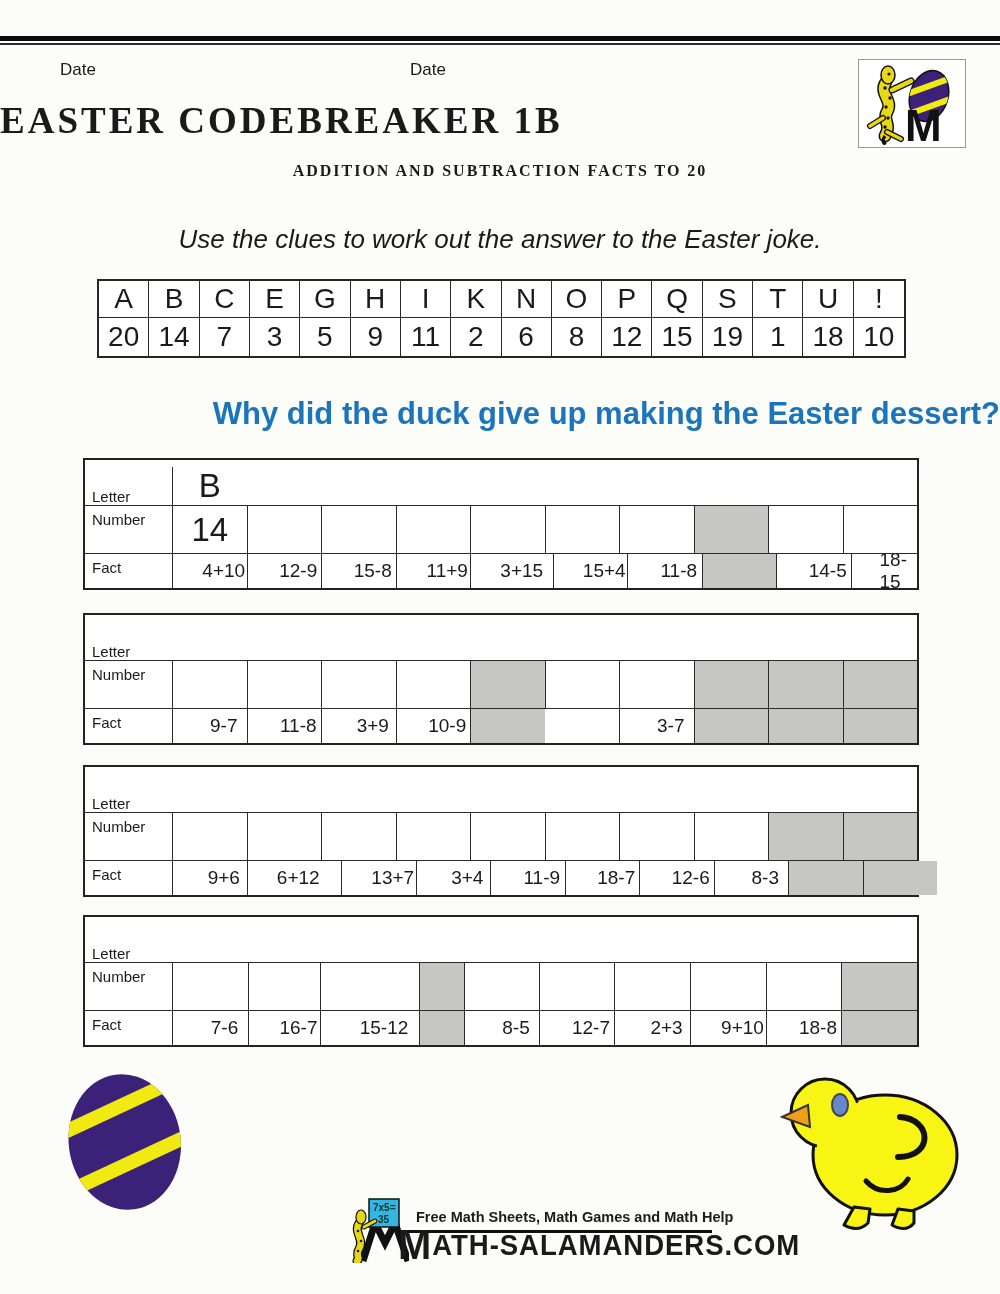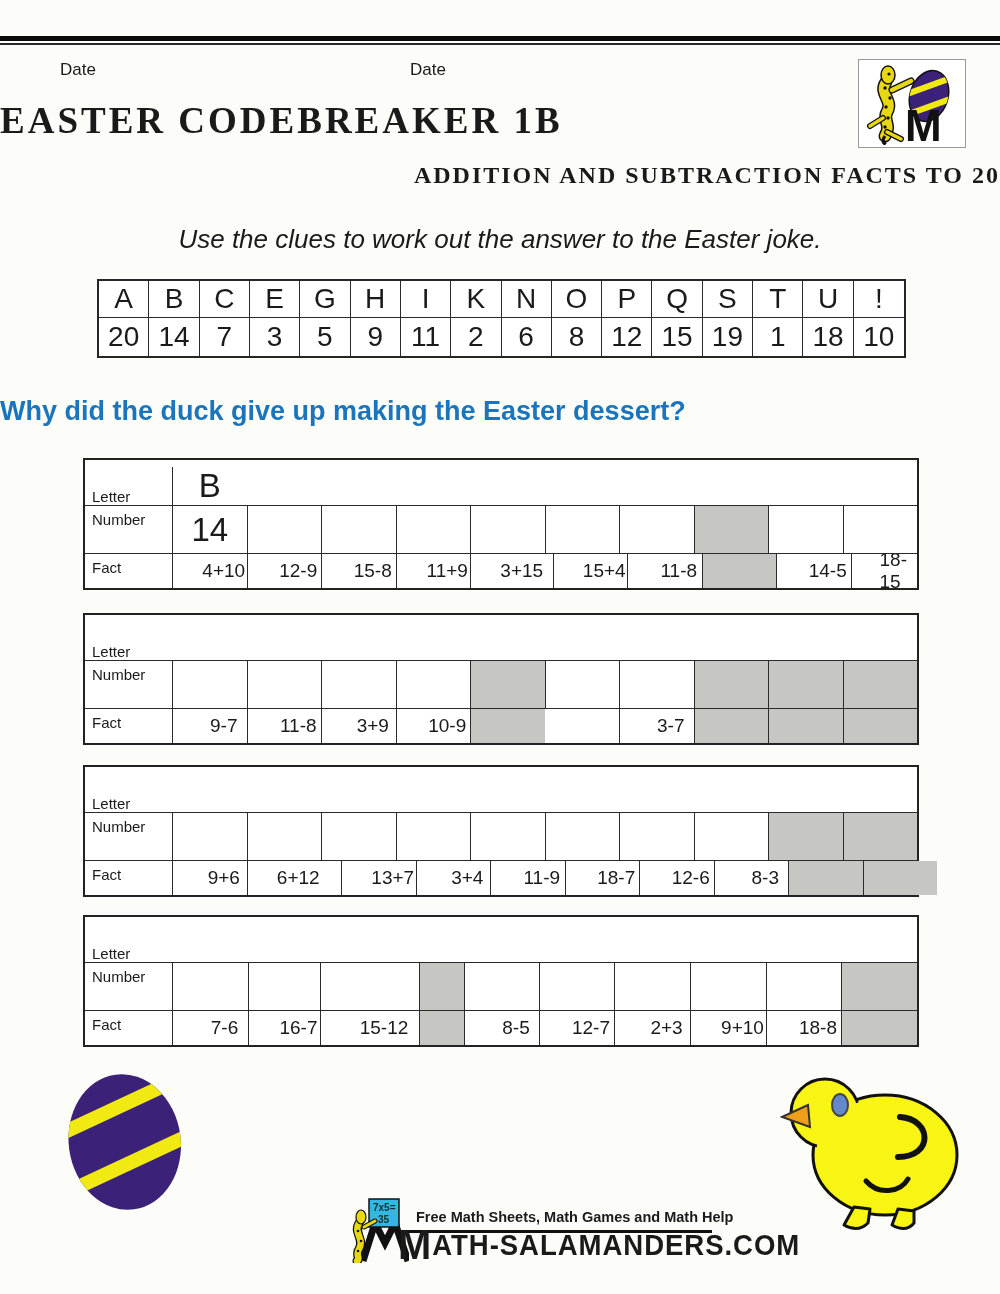--- a/index.html
+++ b/index.html
@@ -12,24 +12,24 @@
     --eye-blue:#6488cc; --board-blue:#35b6e0; --salamander-yellow:#e8d814;
   }
   .abs{position:absolute;}
   .rule-top{left:0;top:36px;width:1000px;height:9px;
     background:linear-gradient(#0a0a0a 0 58%,#ffffff 58% 74%,#2a2a2a 74% 100%);}
   .name-label{left:60px;top:60px;font-size:17px;}
   .date-label{left:410px;top:60px;font-size:17px;}
   .corner-logo{left:858px;top:59px;width:106px;height:87px;border:1px solid #9a9a9a;background:#fff;}
   .title{left:0;right:0;top:99px;text-align:left;font-family:"Liberation Serif",serif;
     font-size:37px;font-weight:700;letter-spacing:3px;}
-  .subtitle{left:0;right:0;top:162px;text-align:right;font-family:"Liberation Serif",serif;
-    font-size:24px;font-weight:700;letter-spacing:2px;}
+  .subtitle{left:0;right:0;top:162px;text-align:center;font-family:"Liberation Serif",serif;
+    font-size:16px;font-weight:700;letter-spacing:2px;}
   .instruction{left:0;right:0;top:224px;text-align:center;font-size:26px;font-style:italic;}
-  .question{left:0;right:0;top:396px;text-align:left;font-size:27px;font-weight:600;
+  .question{left:0;right:0;top:396px;text-align:right;font-size:31px;font-weight:600;
     color:var(--question-blue);}
   
   .code-table{left:97px;top:279px;width:805px;border:2px solid #262626;background:#fff;
     display:grid;grid-template-columns:repeat(16,1fr);}
   .code-cell{border-right:1px solid #2b2b2b;display:flex;align-items:center;justify-content:center;
     font-size:28px;height:36px;}
   .code-cell:nth-child(16n){border-right:none;}
   .code-cell.num{border-top:1px solid #2b2b2b;height:38px;}
   
   .answer-table{left:83px;width:832px;border:2px solid #222;background:#fff;}

